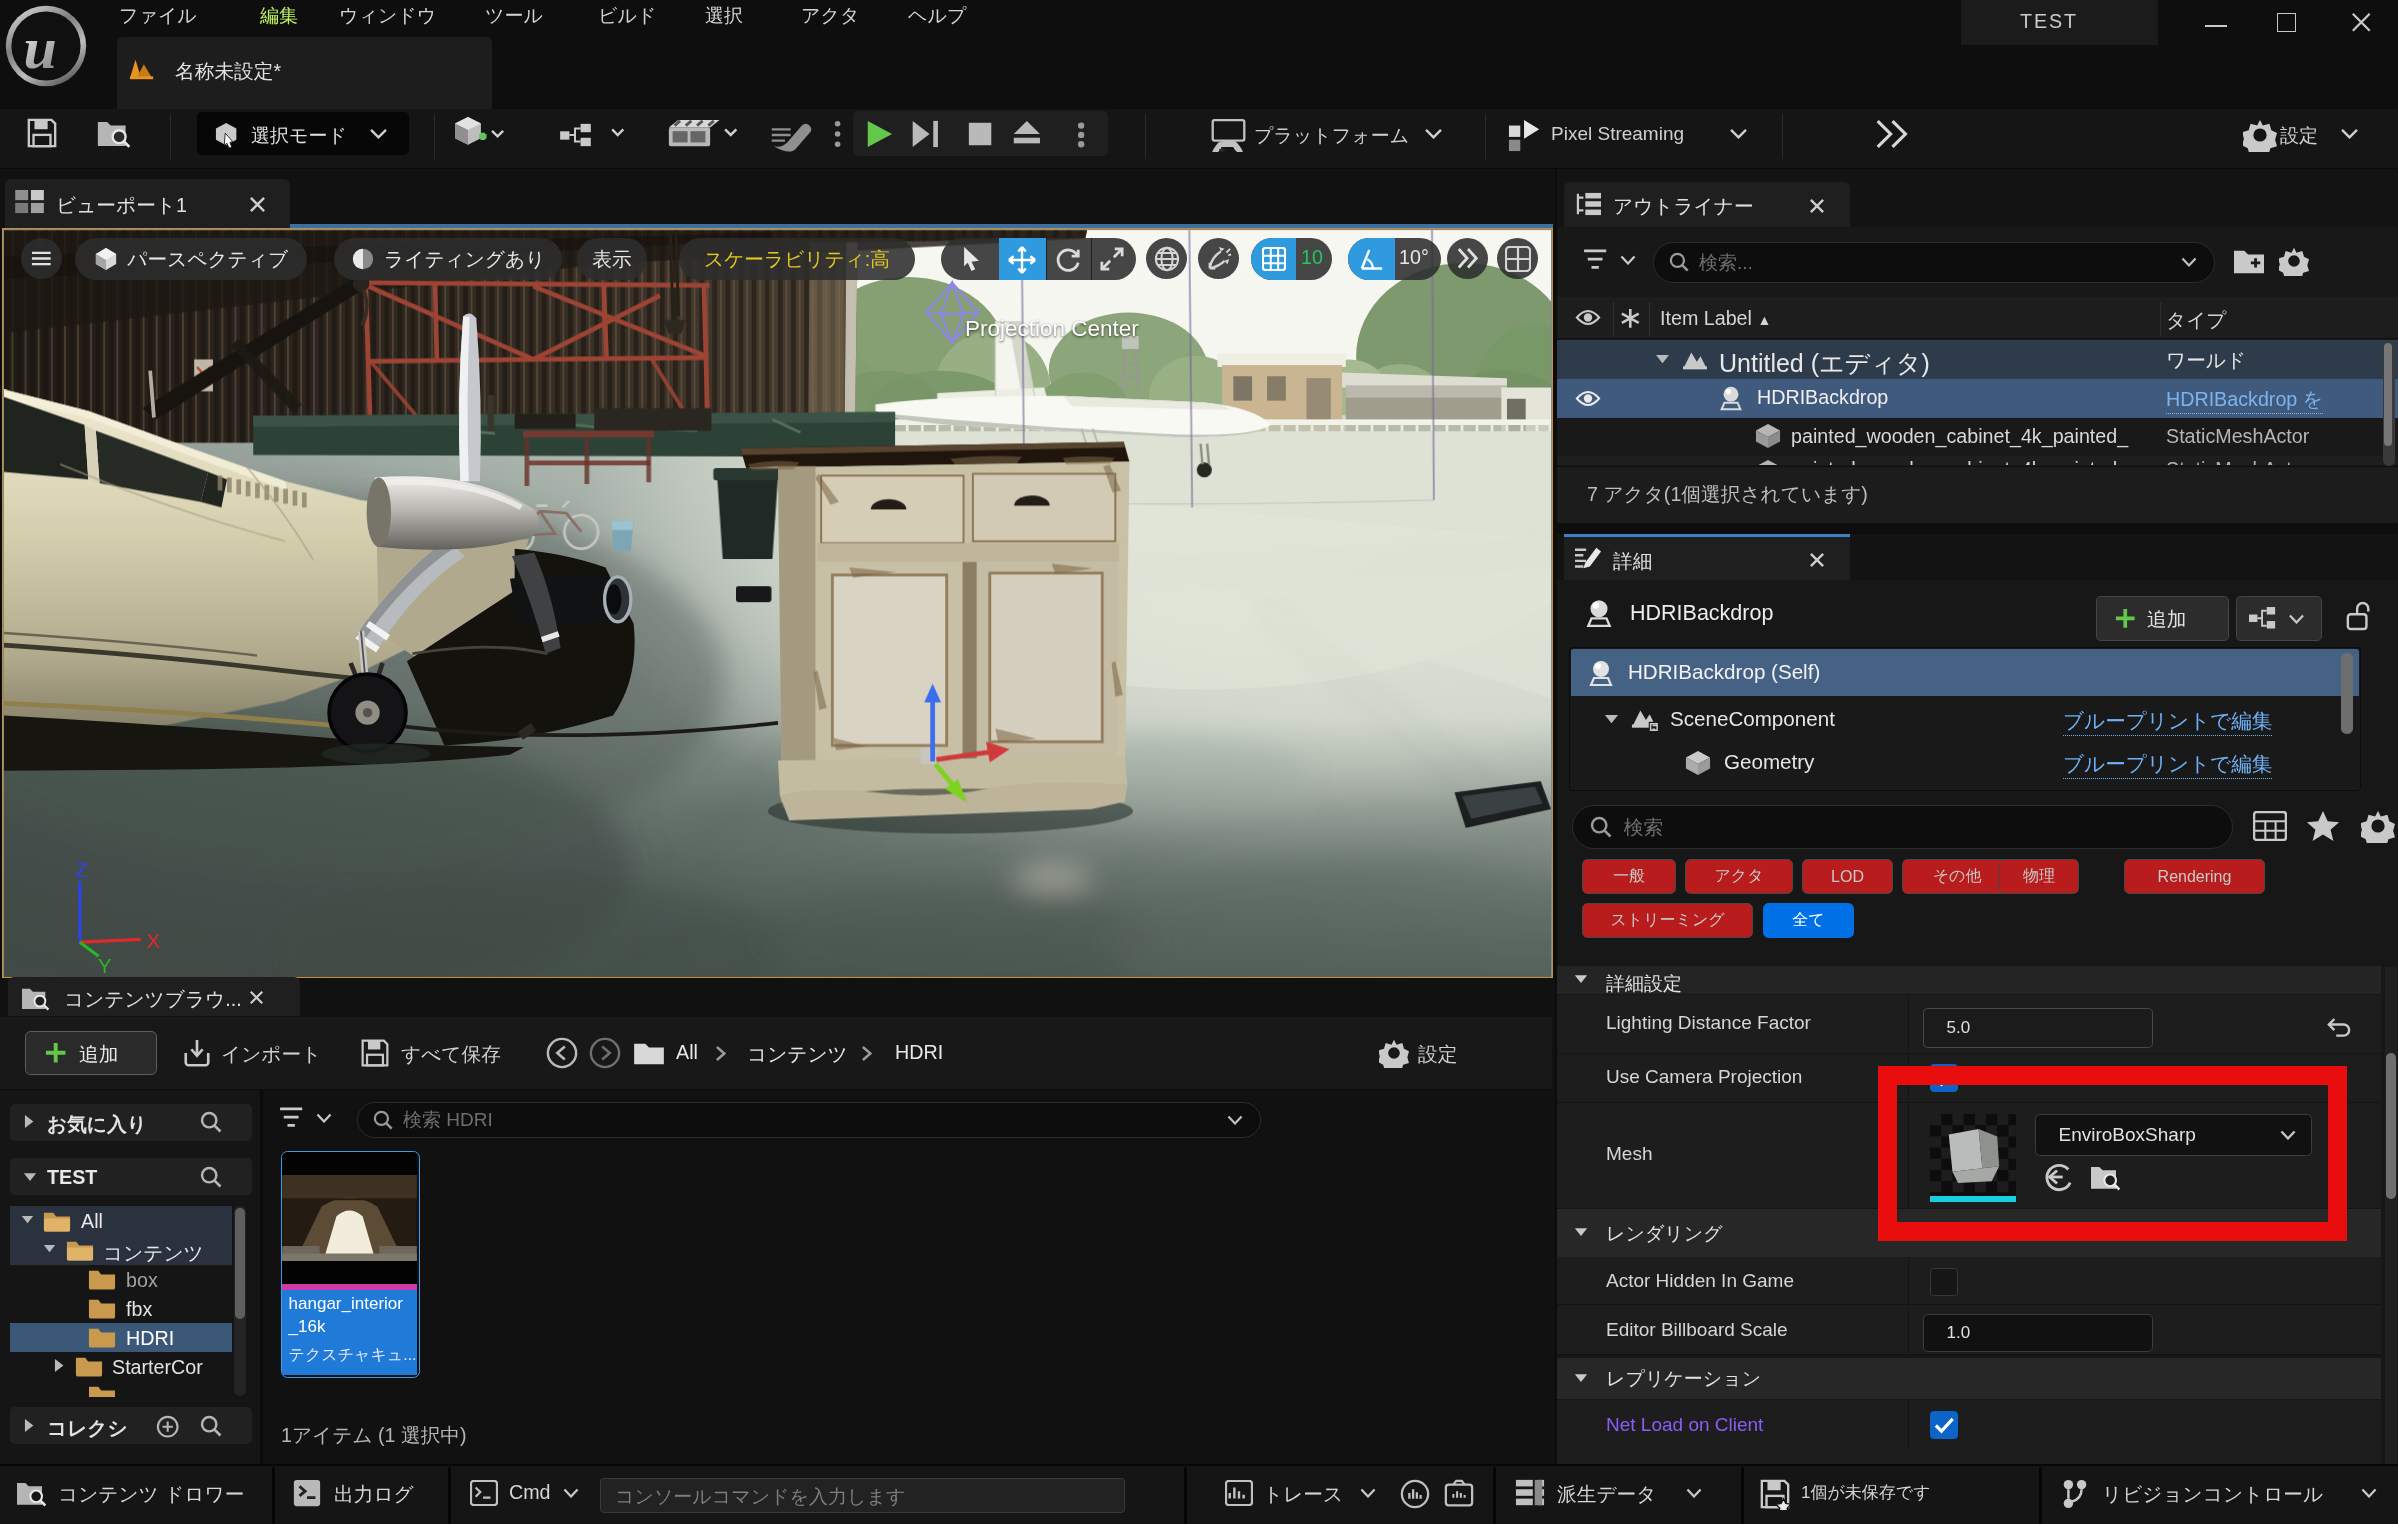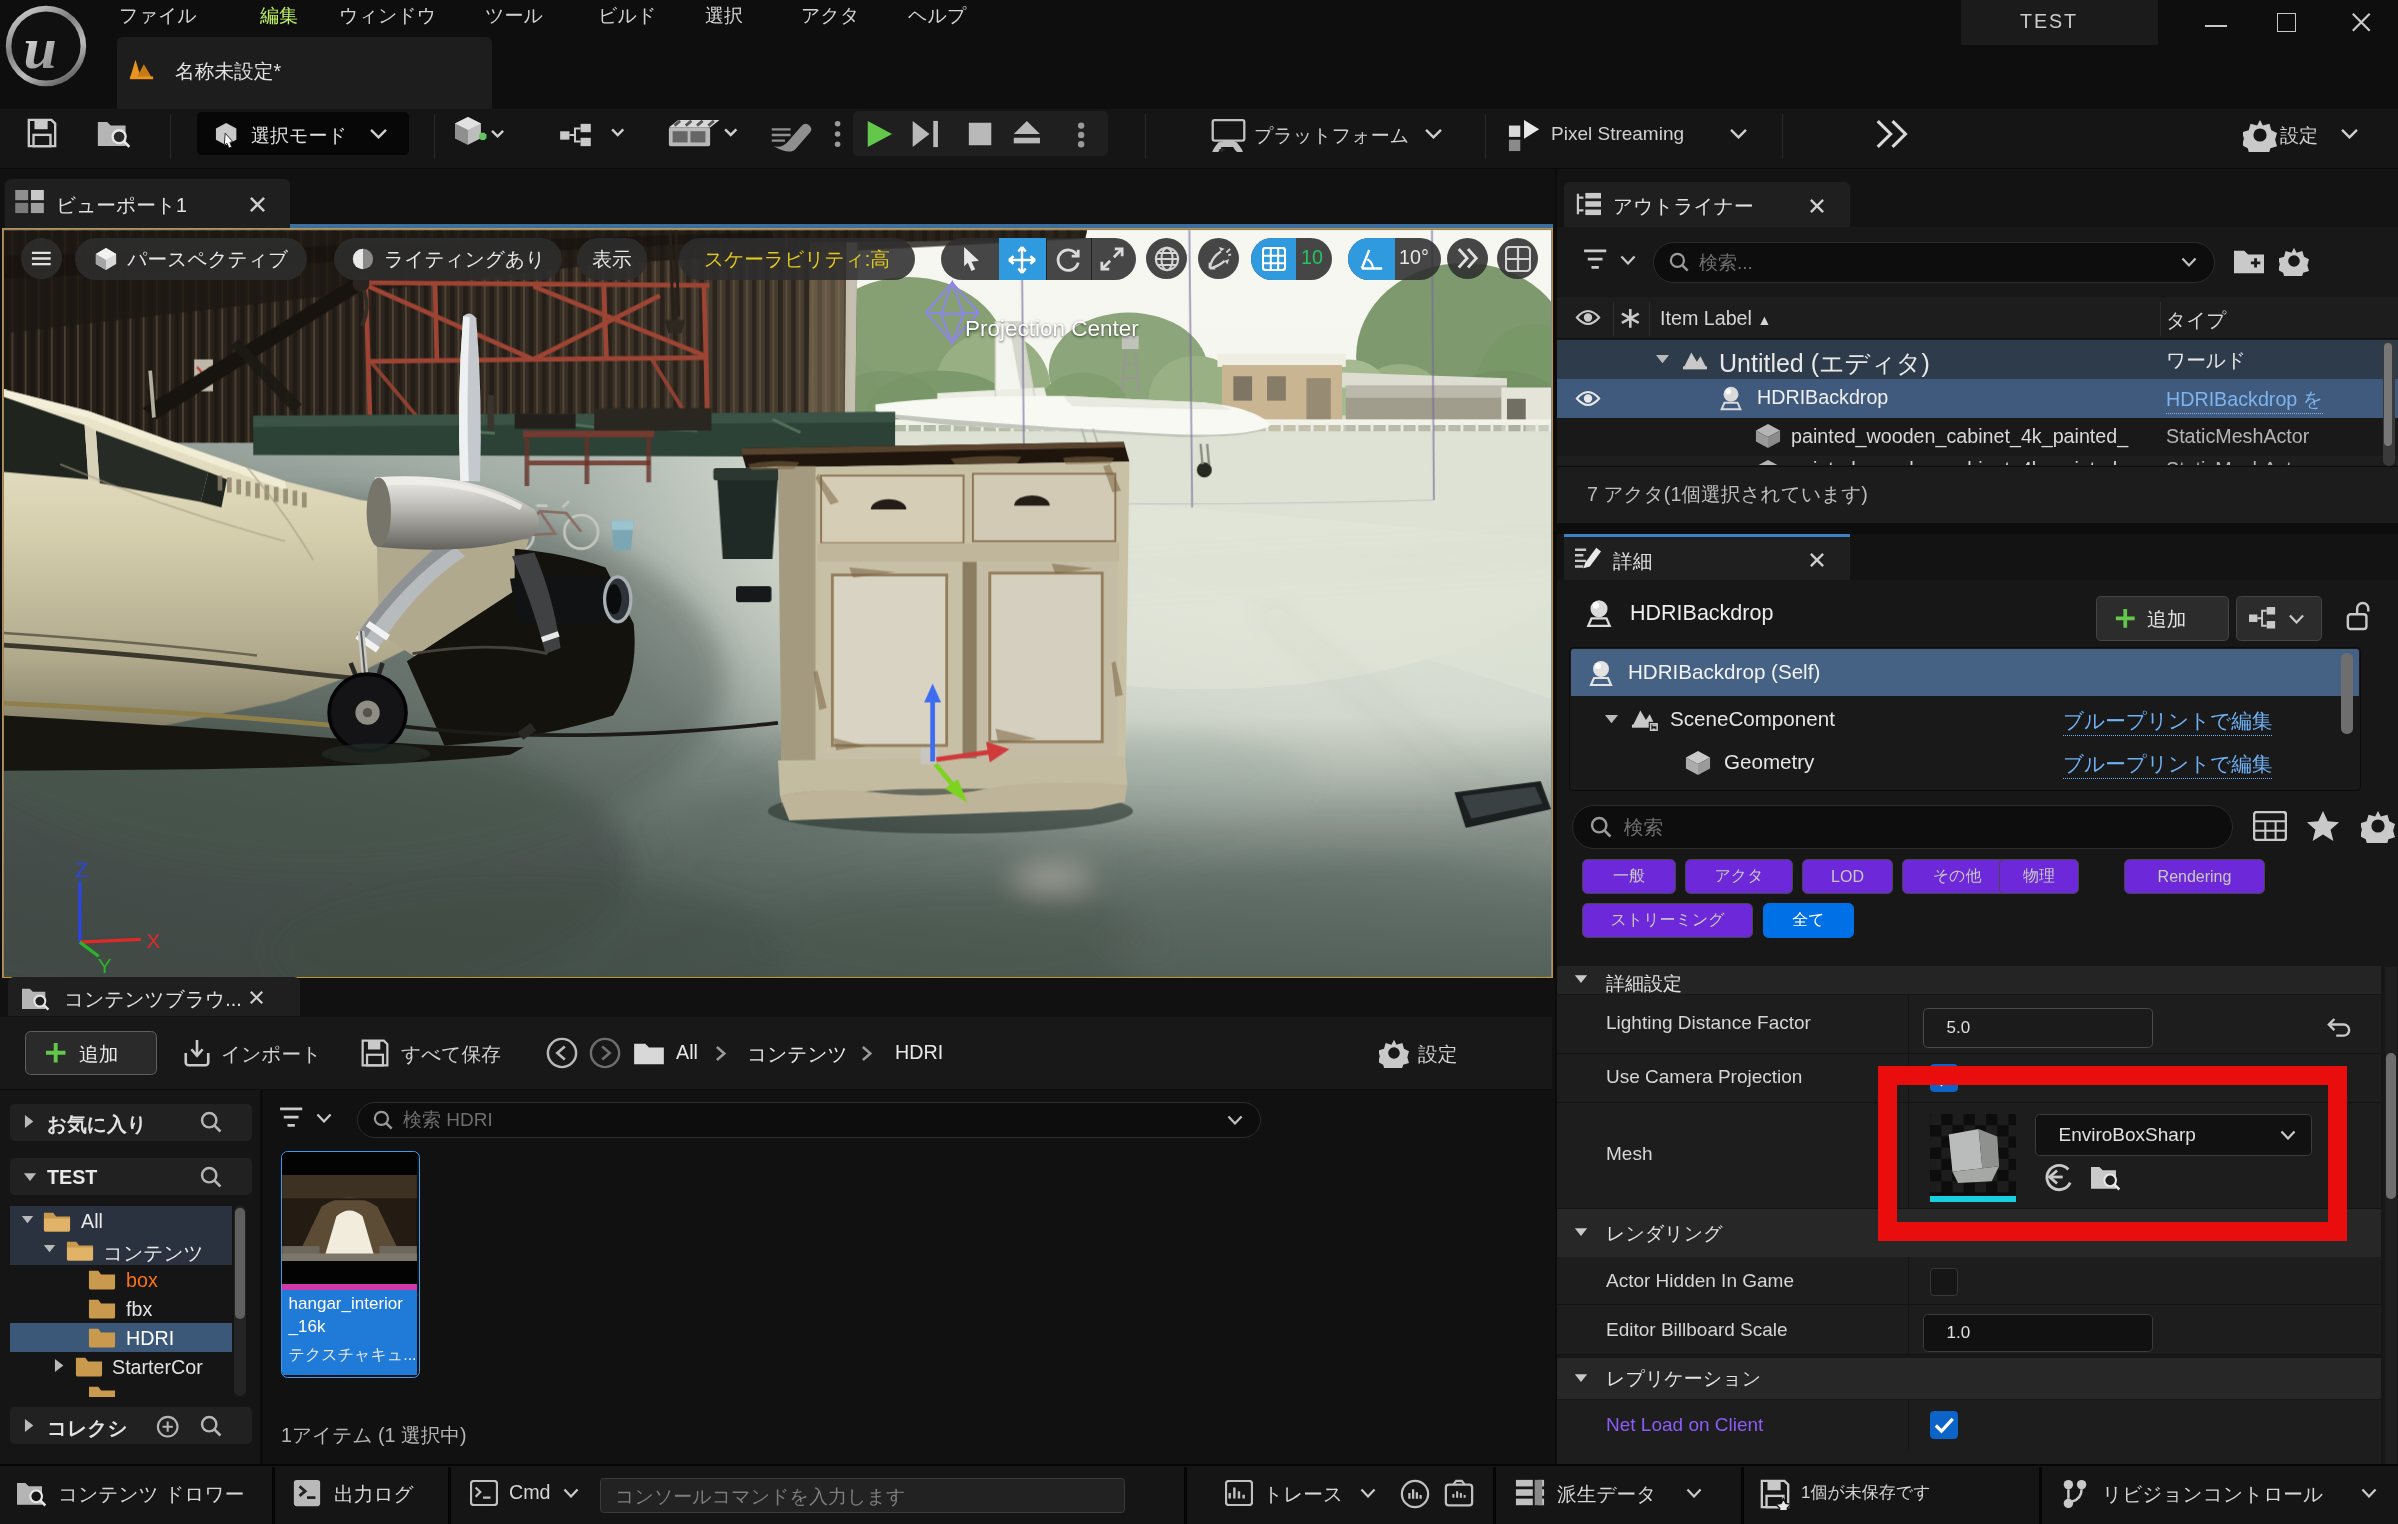--- a/index.html
+++ b/index.html
@@ -4,21 +4,21 @@
 html,body{margin:0;padding:0;background:#0c0c0c;}
 #root{position:relative;width:2399px;height:1524px;overflow:hidden;background:#0c0c0c;
  font-family:"Liberation Sans",sans-serif;color:#cfcfcf;}
 .abs{position:absolute;}
 .txt{position:absolute;white-space:nowrap;}
 svg{display:block}
 .pill{position:absolute;height:42px;border-radius:21.5px;background:rgba(45,45,45,0.88);
  color:#e6e6e6;font-size:19.7px;display:flex;align-items:center;justify-content:center;}
 .circ{position:absolute;width:41px;height:41px;border-radius:50%;background:rgba(45,45,45,0.88);
  display:flex;align-items:center;justify-content:center;}
-.chip{position:absolute;height:35px;border-radius:5.6px;background:#6d28d9;border:0.9px solid #484848;
+.chip{position:absolute;height:35px;border-radius:5.6px;background:#b91c1c;border:0.9px solid #484848;
  color:#c9c9c9;font-size:16px;display:flex;align-items:center;justify-content:center;box-sizing:border-box;}
 .ibox{position:absolute;background:#111;border:0.9px solid #3c3c3c;border-radius:4.7px;color:#e0e0e0;
  font-size:17px;display:flex;align-items:center;box-sizing:border-box;padding-left:22.5px;}
 .srch{position:absolute;background:#0d0d0d;border:0.9px solid #2c2c2c;color:#6e6e6e;
  display:flex;align-items:center;box-sizing:border-box;}
 .cb{position:absolute;width:28px;height:28px;border-radius:3.7px;background:#101010;border:0.9px solid #3a3a3a;box-sizing:border-box;}
 .vline{position:absolute;width:0.9px;background:#000;}
 </style></head>
 <body>
 <div id="root">
@@ -968,21 +968,21 @@
         <path d="M1 1 L8 10 L15 1 Z" fill="#b9b9b9"></path>
       </svg>
 <svg class="abs" style="left:66px;top:1239px" width="28" height="22.5" viewBox="0 0 30 24">
         <path d="M1 3 h10 l3 4 h15 v14 a2 2 0 0 1 -2 2 h-24 a2 2 0 0 1 -2 -2 z" fill="#c99a4d"></path>
         <path d="M1 9 h28 v12 a2 2 0 0 1 -2 2 h-24 a2 2 0 0 1 -2 -2 z" fill="#e0b368"></path>
       </svg>
 <div class="txt" style="left:103px;top:1240px;font-size:19.7px;color:#e8e8e8">コンテンツ</div>
 <svg class="abs" style="left:88px;top:1268px" width="28" height="22.5" viewBox="0 0 30 24">
         <path d="M1 3 h10 l3 4 h15 v14 a2 2 0 0 1 -2 2 h-24 a2 2 0 0 1 -2 -2 z" fill="#c99a4d"></path>
       </svg>
-<div class="txt" style="left:126px;top:1269px;font-size:19.7px;color:#f97316">box</div>
+<div class="txt" style="left:126px;top:1269px;font-size:19.7px;color:#a3a3a3">box</div>
 <svg class="abs" style="left:88px;top:1297px" width="28" height="22.5" viewBox="0 0 30 24">
         <path d="M1 3 h10 l3 4 h15 v14 a2 2 0 0 1 -2 2 h-24 a2 2 0 0 1 -2 -2 z" fill="#c99a4d"></path>
       </svg>
 <div class="txt" style="left:126px;top:1298px;font-size:19.7px;color:#e2e2e2">fbx</div>
 <div class="abs" style="left:10.3px;top:1323px;width:222px;height:29px;background:#3c5878"></div>
 <svg class="abs" style="left:88px;top:1326px" width="28" height="22.5" viewBox="0 0 30 24">
         <path d="M1 3 h10 l3 4 h15 v14 a2 2 0 0 1 -2 2 h-24 a2 2 0 0 1 -2 -2 z" fill="#c99a4d"></path>
       </svg>
 <div class="txt" style="left:126px;top:1327px;font-size:19.7px;color:#fff">HDRI</div>
 <svg class="abs" style="left:54px;top:1358px" width="10.3" height="15" viewBox="0 0 11 16">

